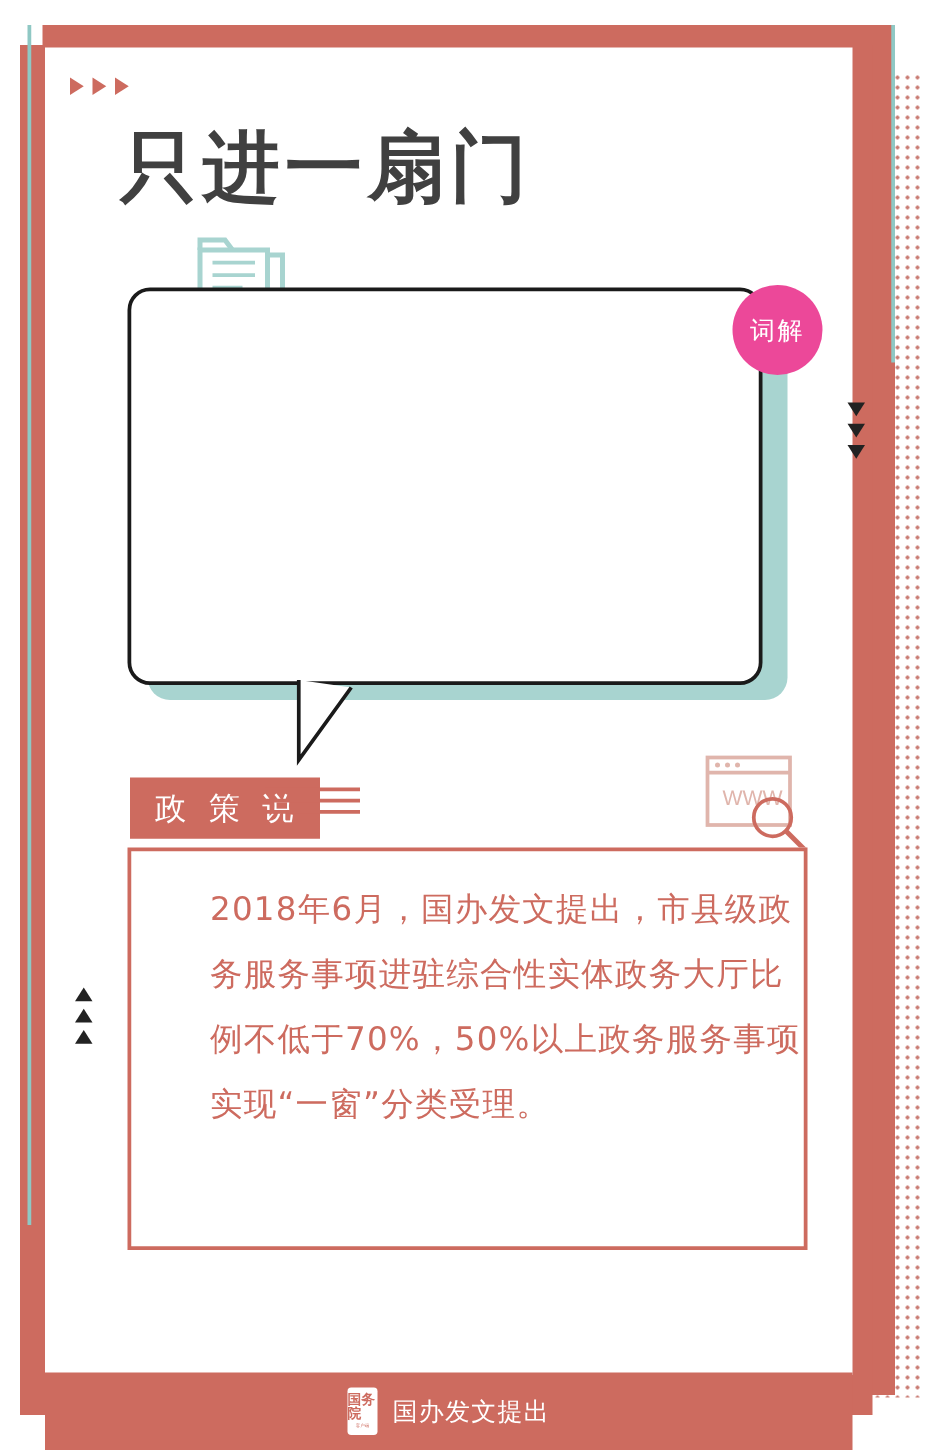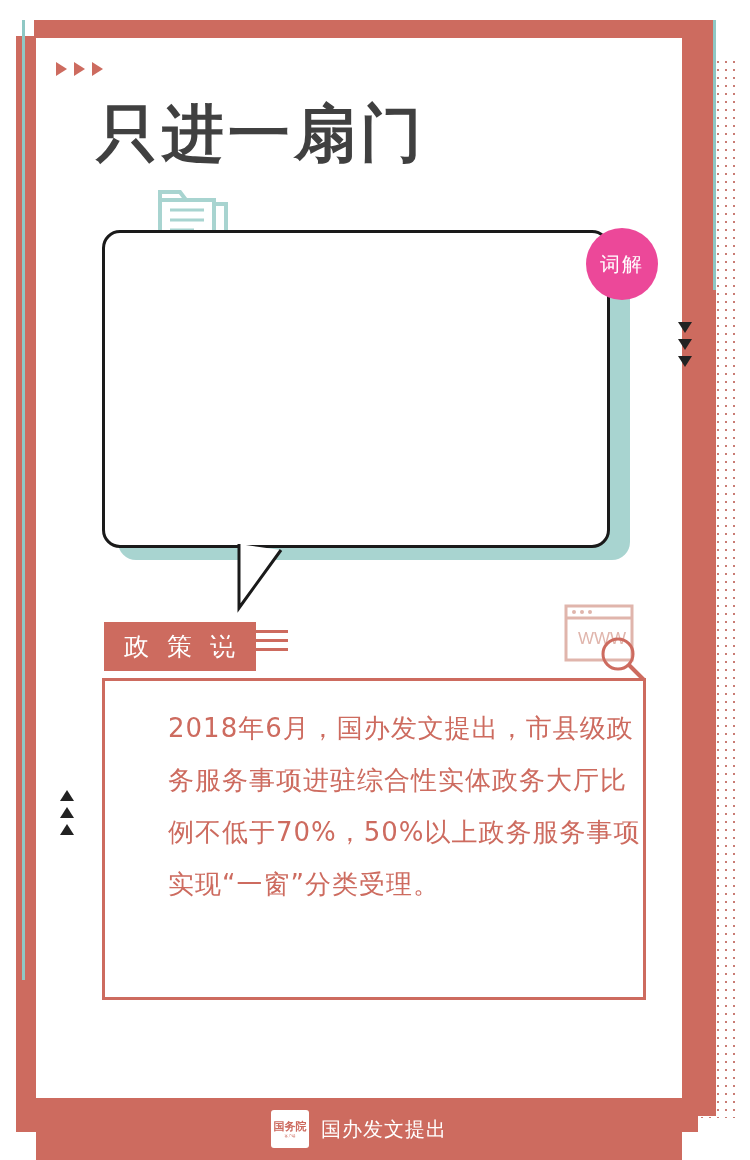--- a/index.html
+++ b/index.html
@@ -271,21 +271,21 @@
     bottom: 0;
     width: 646px;
     height: 62px;
     background: #cd6b5f;
     display: flex;
     align-items: center;
     justify-content: center;
     gap: 12px;
   }
   .footer-logo {
-    width: 38px;
+    width: 24px;
     height: 38px;
     background: #ffffff;
     border-radius: 3px;
     display: flex;
     flex-direction: column;
     align-items: center;
     justify-content: center;
     line-height: 1;
   }
   .footer-logo .l1 {

